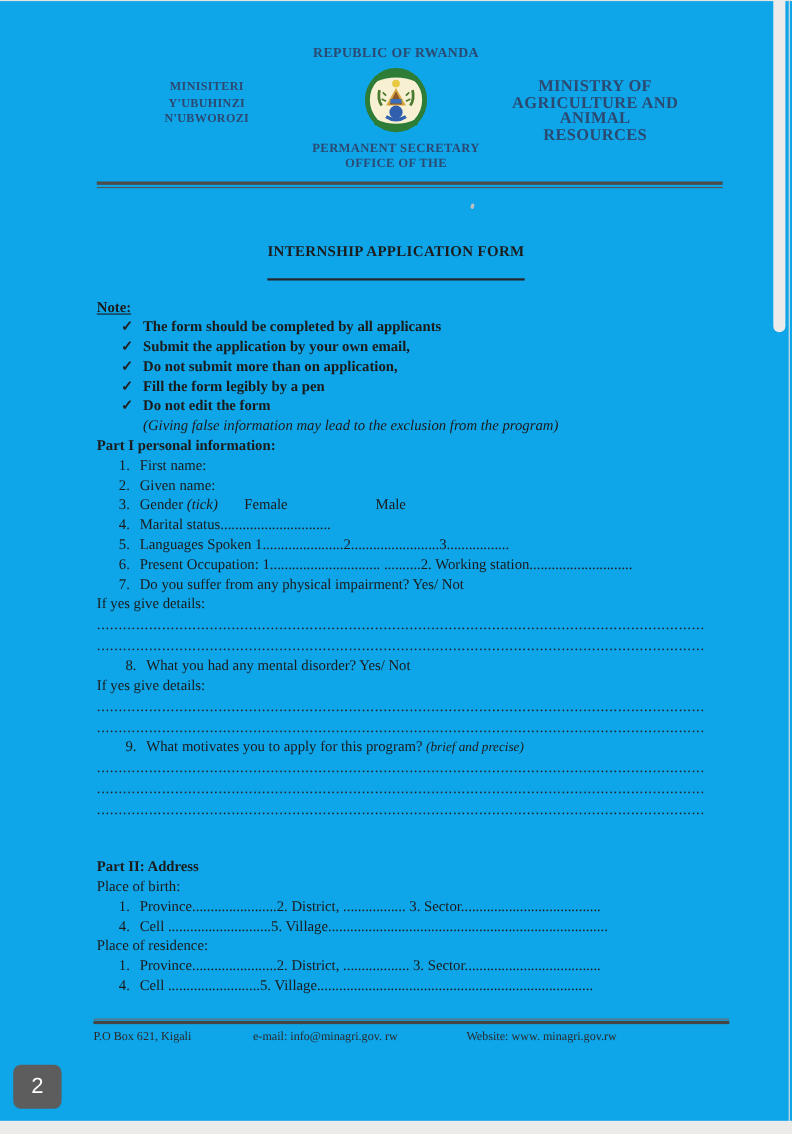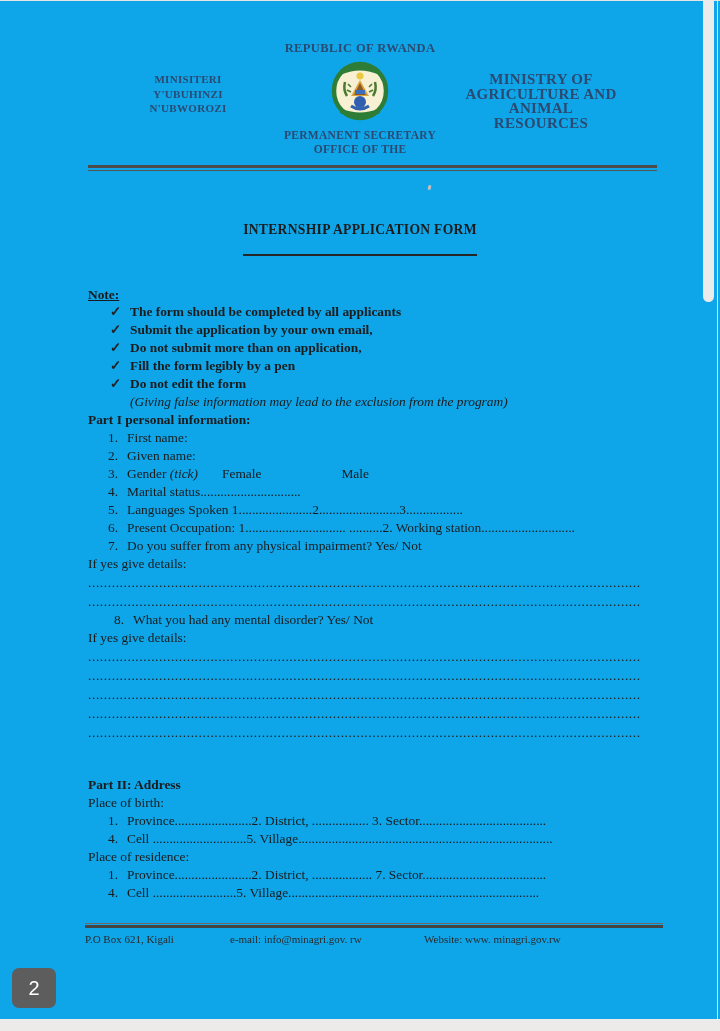--- a/index.html
+++ b/index.html
@@ -32,21 +32,21 @@
     height: 6px;
   }
   .stray-mark { position: absolute; left: 428px; top: 184px; width: 3px; height: 5px; background: #c2c0bd; border-radius: 2px; transform: rotate(18deg); }
   
   .doc { margin-left: 88px; width: 553px; font-size: 13.4px; color: #1b1b1b; }
   .title-wrap { text-align: center; margin-top: 49px; }
   .doc-title {
     display: inline-block; font-weight: bold; font-size: 13.6px; letter-spacing: .3px;
     border-bottom: 2px solid #262626; padding-bottom: 16px;
   }
-  .note-label { margin-top: 31px; font-weight: bold; text-decoration: underline; }
+  .note-label { margin-top: 17px; font-weight: bold; text-decoration: underline; }
   .check-item { padding-left: 22px; line-height: 18px; font-weight: bold; white-space: nowrap; }
   .check-item .check { display: inline-block; width: 20px; font-weight: bold; color: #222; }
   .warning { padding-left: 42px; line-height: 18px; font-style: italic; }
   .part-heading { font-weight: bold; line-height: 18px; }
   .li { padding-left: 20px; line-height: 18px; white-space: nowrap; overflow: hidden; }
   .li.deep { padding-left: 26px; }
   .num { display: inline-block; min-width: 19px; }
   .it { font-style: italic; }
   .hint { font-style: italic; font-size: 12px; }
   .gender-female { margin-left: 24px; }
@@ -173,35 +173,38 @@
     </div>
     <div class="plain-line">If yes give details:</div>
     <div class="dotline">............................................................................................................................................................................................</div>
     <div class="dotline">............................................................................................................................................................................................</div>
     <div class="li deep">
       <span class="num">8.</span><span>What you had any mental disorder? Yes/ Not</span>
     </div>
     <div class="plain-line">If yes give details:</div>
     <div class="dotline">............................................................................................................................................................................................</div>
     <div class="dotline">............................................................................................................................................................................................</div>
+    <div class="li deep">
+      <span class="num">9.</span><span>What motivates you to apply for this program? </span><span class="hint">(brief and precise)</span>
+    </div>
     <div class="dotline">............................................................................................................................................................................................</div>
     <div class="dotline">............................................................................................................................................................................................</div>
     <div class="dotline">............................................................................................................................................................................................</div>
 
     <div class="part-heading part2">Part II: Address</div>
     <div class="plain-line">Place of birth:</div>
     <div class="li">
       <span class="num">1.</span><span>Province.......................2. District, ................. 3. Sector......................................</span>
     </div>
     <div class="li">
       <span class="num">4.</span><span>Cell ............................5. Village............................................................................</span>
     </div>
     <div class="plain-line">Place of residence:</div>
     <div class="li">
-      <span class="num">1.</span><span>Province.......................2. District, .................. 7. Sector.....................................</span>
+      <span class="num">1.</span><span>Province.......................2. District, .................. 3. Sector.....................................</span>
     </div>
     <div class="li">
       <span class="num">4.</span><span>Cell      .........................5. Village...........................................................................</span>
     </div>
   </div>
 
   <div class="sep-bottom"></div>
   <div class="footer-row">
     <span class="f-pobox">P.O Box 621, Kigali</span>
     <span class="f-email">e-mail: info@minagri.gov. rw</span>

